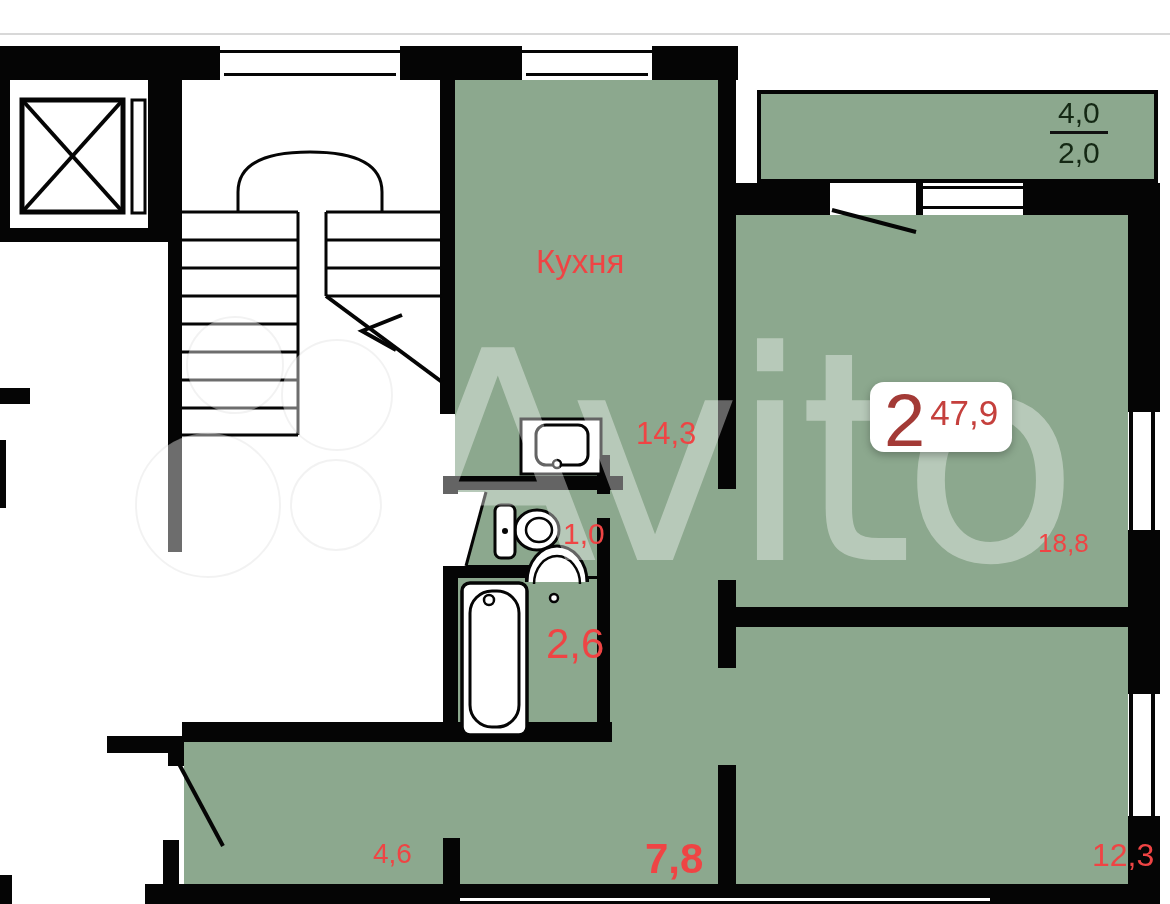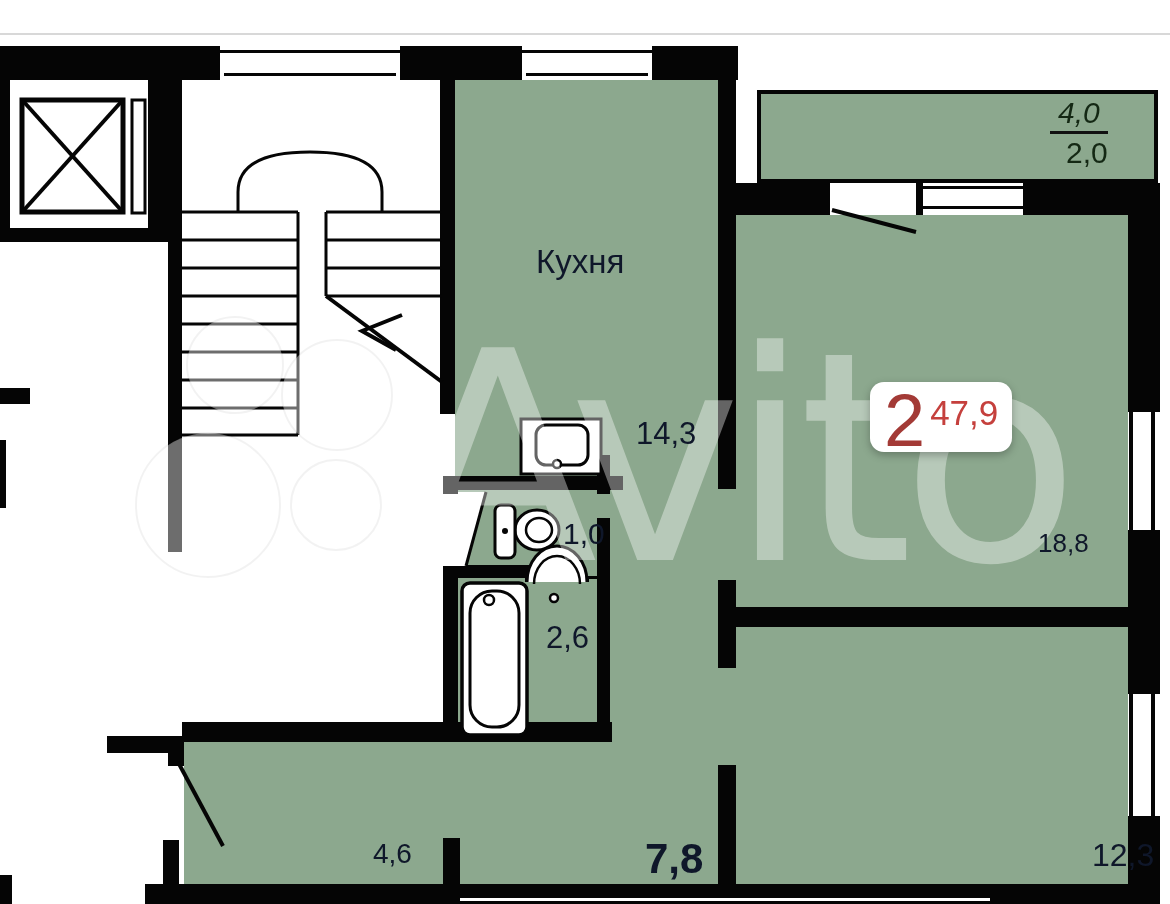--- a/index.html
+++ b/index.html
@@ -1,23 +1,23 @@
 <!DOCTYPE html>
 <html><head>
 <meta charset="utf-8">
 <style>
   html,body{margin:0;padding:0;background:#ffffff;}
   #stage{position:relative;width:1170px;height:904px;background:#ffffff;overflow:hidden;
          font-family:"Liberation Sans", sans-serif;}
   #plan-svg{position:absolute;left:0;top:0;z-index:1;}
-  .lbl{position:absolute;z-index:3;color:#0f172a;font-weight:400;white-space:nowrap;}
+  .lbl{position:absolute;z-index:3;color:#ef4444;font-weight:400;white-space:nowrap;}
   .topline{position:absolute;left:0;top:33px;width:1170px;height:2px;background:#d8d8d8;z-index:2;}
   .balcony-frac{position:absolute;left:1050px;top:96px;z-index:3;color:#142814;text-align:center;}
-  .balcony-frac .num{font-size:30px;font-style:italic;padding:0 8px 1px 8px;border-bottom:3px solid #111;}
-  .balcony-frac .den{font-size:30px;padding-top:2px;text-align:right;}
+  .balcony-frac .num{font-size:30px;padding:0 8px 1px 8px;border-bottom:3px solid #111;}
+  .balcony-frac .den{font-size:30px;padding-top:2px;}
   .badge{position:absolute;left:870px;top:382px;width:142px;height:70px;background:#ffffff;
          border-radius:14px;box-shadow:0 3px 9px rgba(0,0,0,0.28);z-index:4;
          display:flex;align-items:flex-start;padding:0;box-sizing:border-box;}
   .badge .rooms{color:#a33a36;font-size:74px;line-height:66px;margin:6px 0 0 14px;}
   .badge .area{color:#c5403d;font-size:35px;line-height:35px;margin:13px 0 0 5px;}
 </style>
 </head>
 <body>
 
 <div id="stage">
@@ -159,21 +159,21 @@
       <circle cx="337" cy="395" r="55" fill="rgba(255,255,255,0.42)" stroke="rgba(0,0,0,0.05)" stroke-width="2"></circle>
       <circle cx="336" cy="505" r="45" fill="rgba(255,255,255,0.42)" stroke="rgba(0,0,0,0.05)" stroke-width="2"></circle>
       <circle cx="235" cy="365" r="48" fill="rgba(255,255,255,0.42)" stroke="rgba(0,0,0,0.05)" stroke-width="2"></circle>
       <text x="398" y="560" font-size="292" letter-spacing="-12" font-family="DejaVu Sans, sans-serif" fill="rgba(255,255,255,0.38)">Avito</text>
     </g>
   </svg>
 
   <div class="lbl" style="left:536px;top:243px;font-size:33px;">Кухня</div>
   <div class="lbl" style="left:636px;top:416px;font-size:31px;">14,3</div>
   <div class="lbl" style="left:563px;top:517px;font-size:30px;text-align:center;">1,0</div>
-  <div class="lbl" style="left:546px;top:620px;font-size:31px;">2,6</div>
+  <div class="lbl" style="left:546px;top:620px;font-size:42px;">2,6</div>
   <div class="lbl" style="left:1038px;top:528px;font-size:26px;">18,8</div>
   <div class="lbl" style="left:1048px;top:837px;font-size:32px;margin-left:44px;">12,3</div>
   <div class="lbl" style="left:373px;top:838px;font-size:28px;">4,6</div>
   <div class="lbl" style="left:645px;top:835px;font-size:42px;font-weight:bold;">7,8</div>
 
   <div class="balcony-frac">
     <div class="num">4,0</div>
     <div class="den">2,0</div>
   </div>
 

